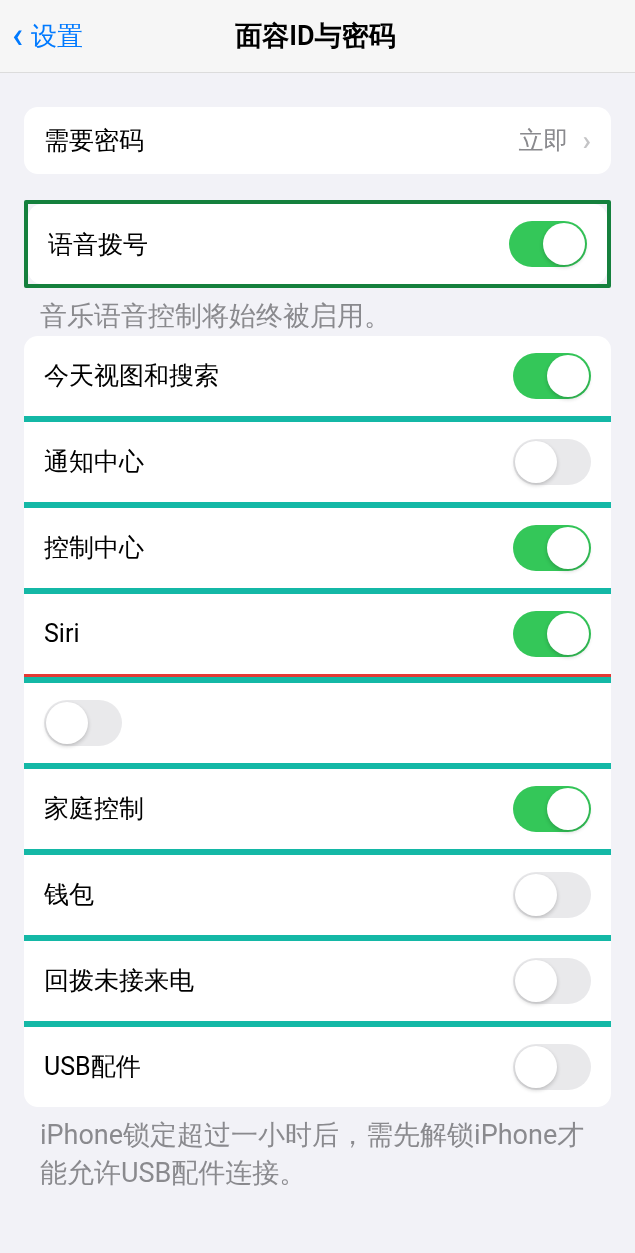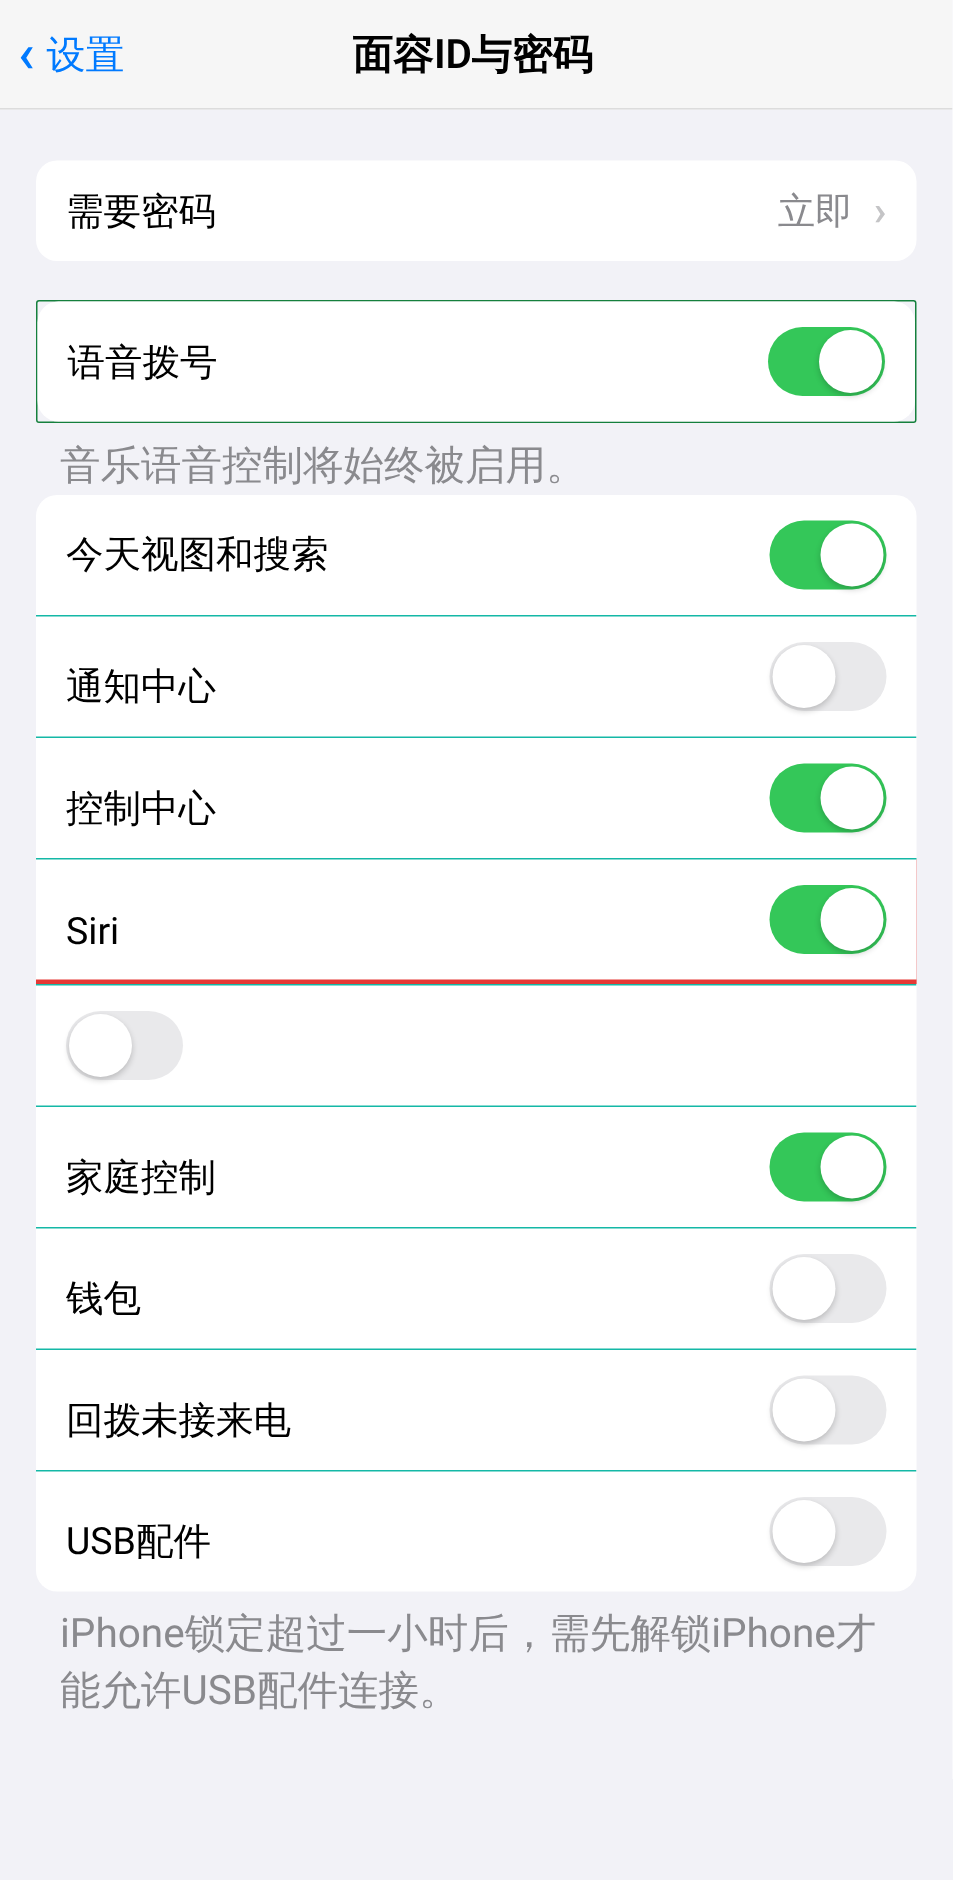--- a/index.html
+++ b/index.html
@@ -52,39 +52,38 @@
     .group {
       background: #fff;
       border-radius: 14px;
       margin: 28px 24px 0 24px;
       overflow: hidden;
     }
     .group.first {
       margin-top: 34px;
     }
     .highlight-box {
-      border: 1px solid #15803d;
+      border: 4px solid #15803d;
       border-radius: 2px;
     }
     .highlight-voice {
       margin: 26px 24px 0 24px;
     }
     .highlight-voice .group {
       margin: 0;
     }
     .row {
       display: flex;
       align-items: center;
       justify-content: space-between;
       padding: 17px 20px;
       min-height: 66px;
     }
     .row + .row {
-      border-top: 1px solid #14b8a6;
-      align-items: flex-end;
+      border-top: 6px solid #14b8a6;
     }
     .row-label {
       font-size: 25px;
       color: #000;
     }
     .row-value {
       display: flex;
       align-items: center;
       color: #8a8a8e;
       font-size: 25px;

